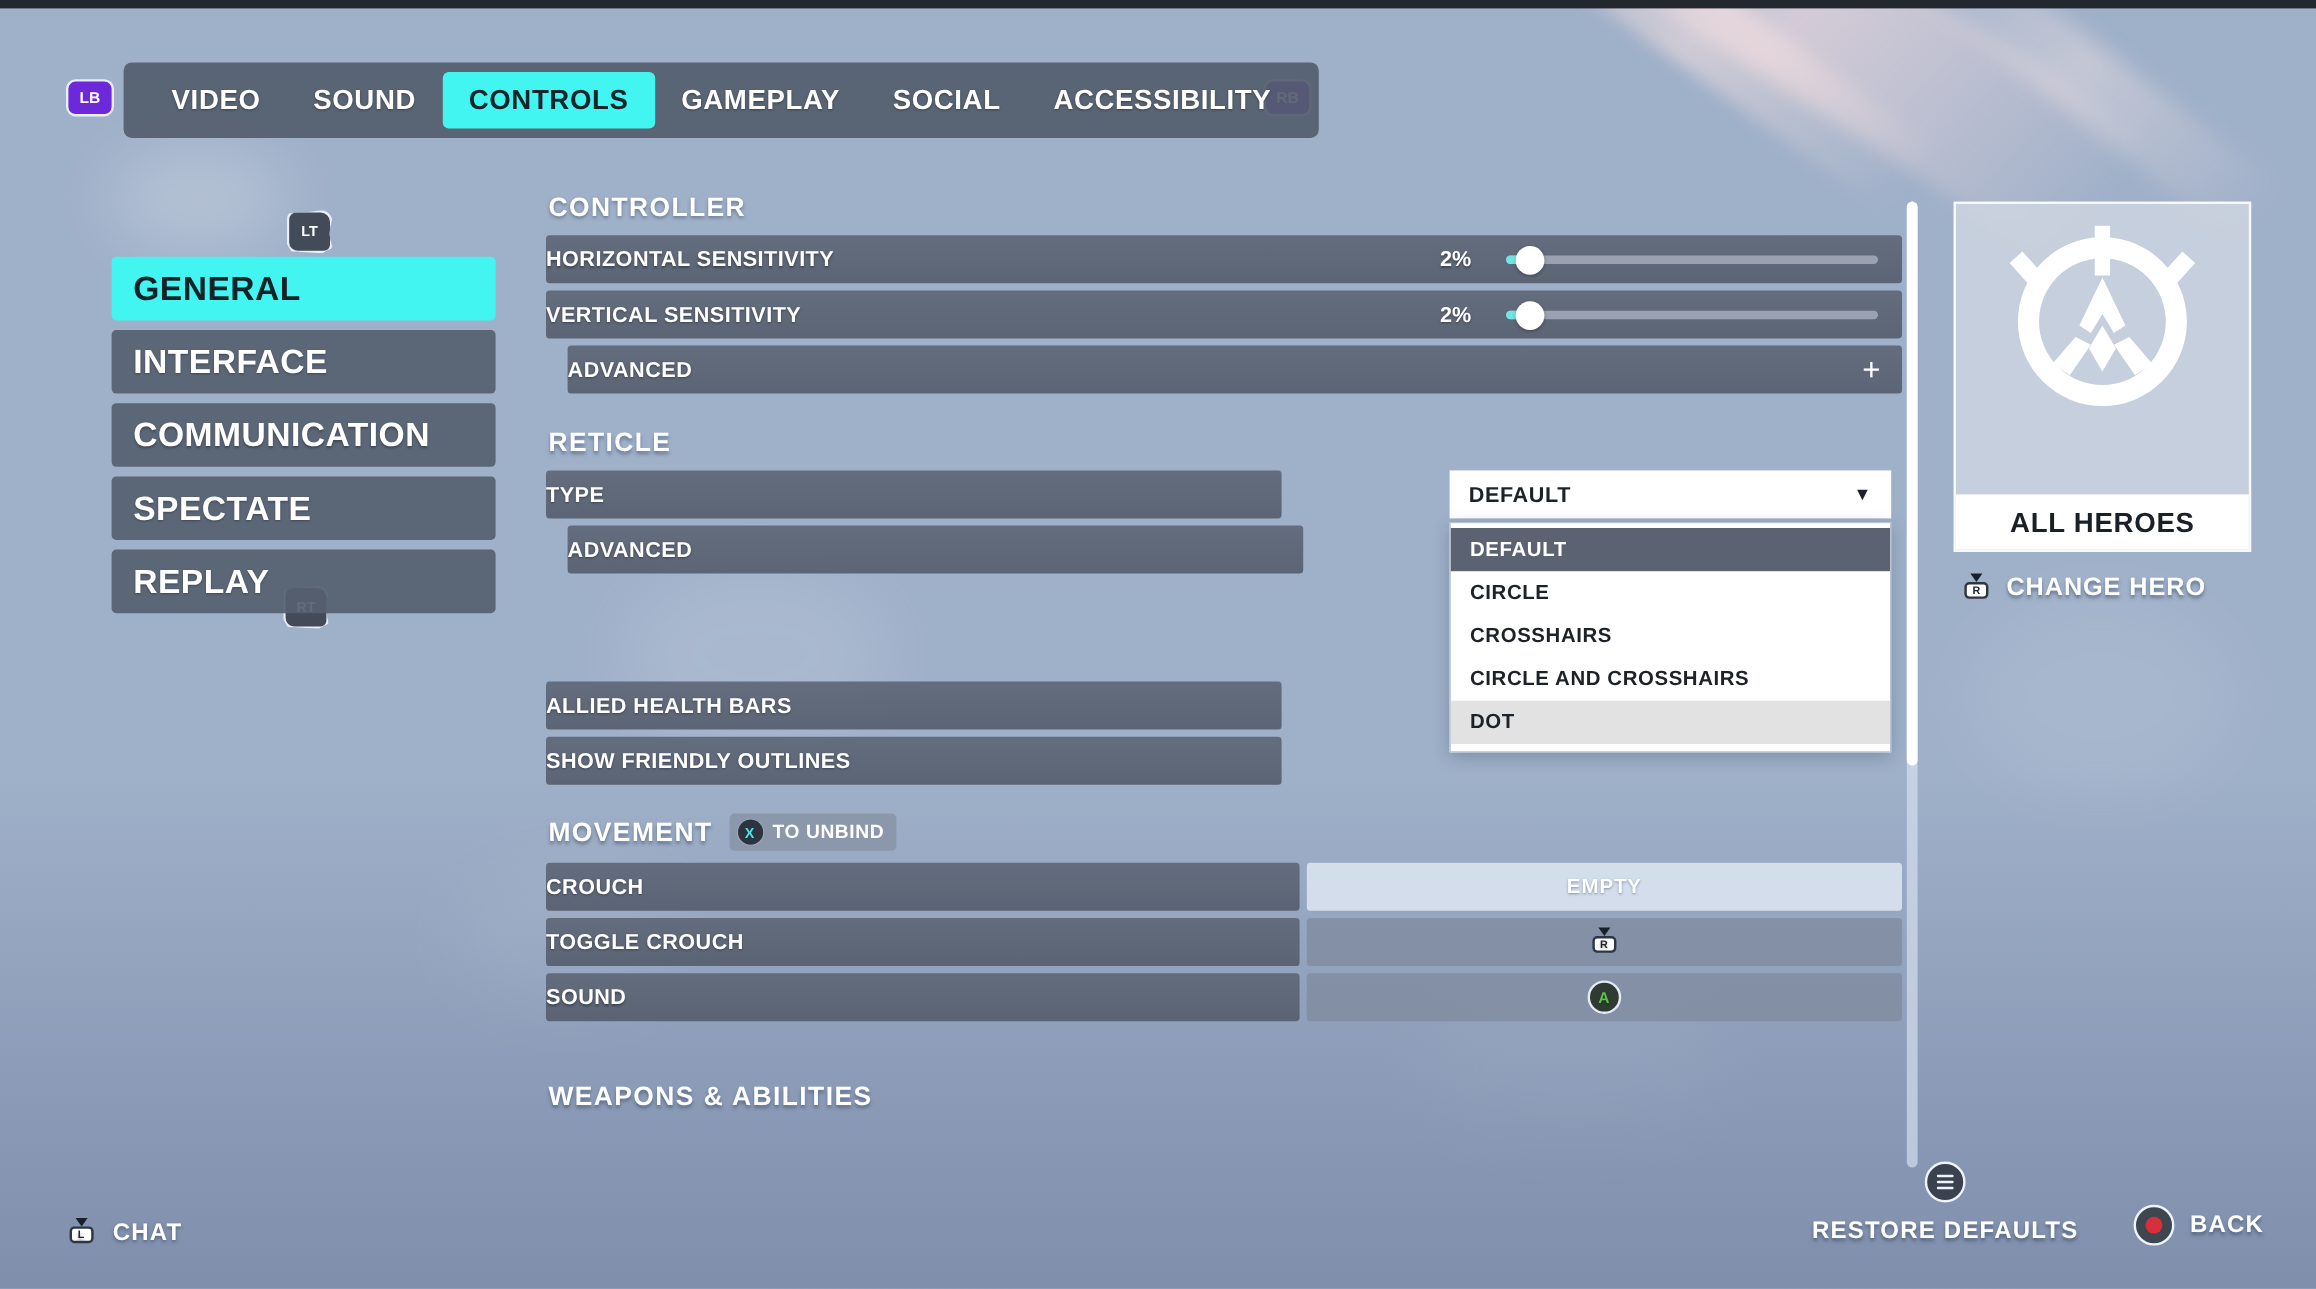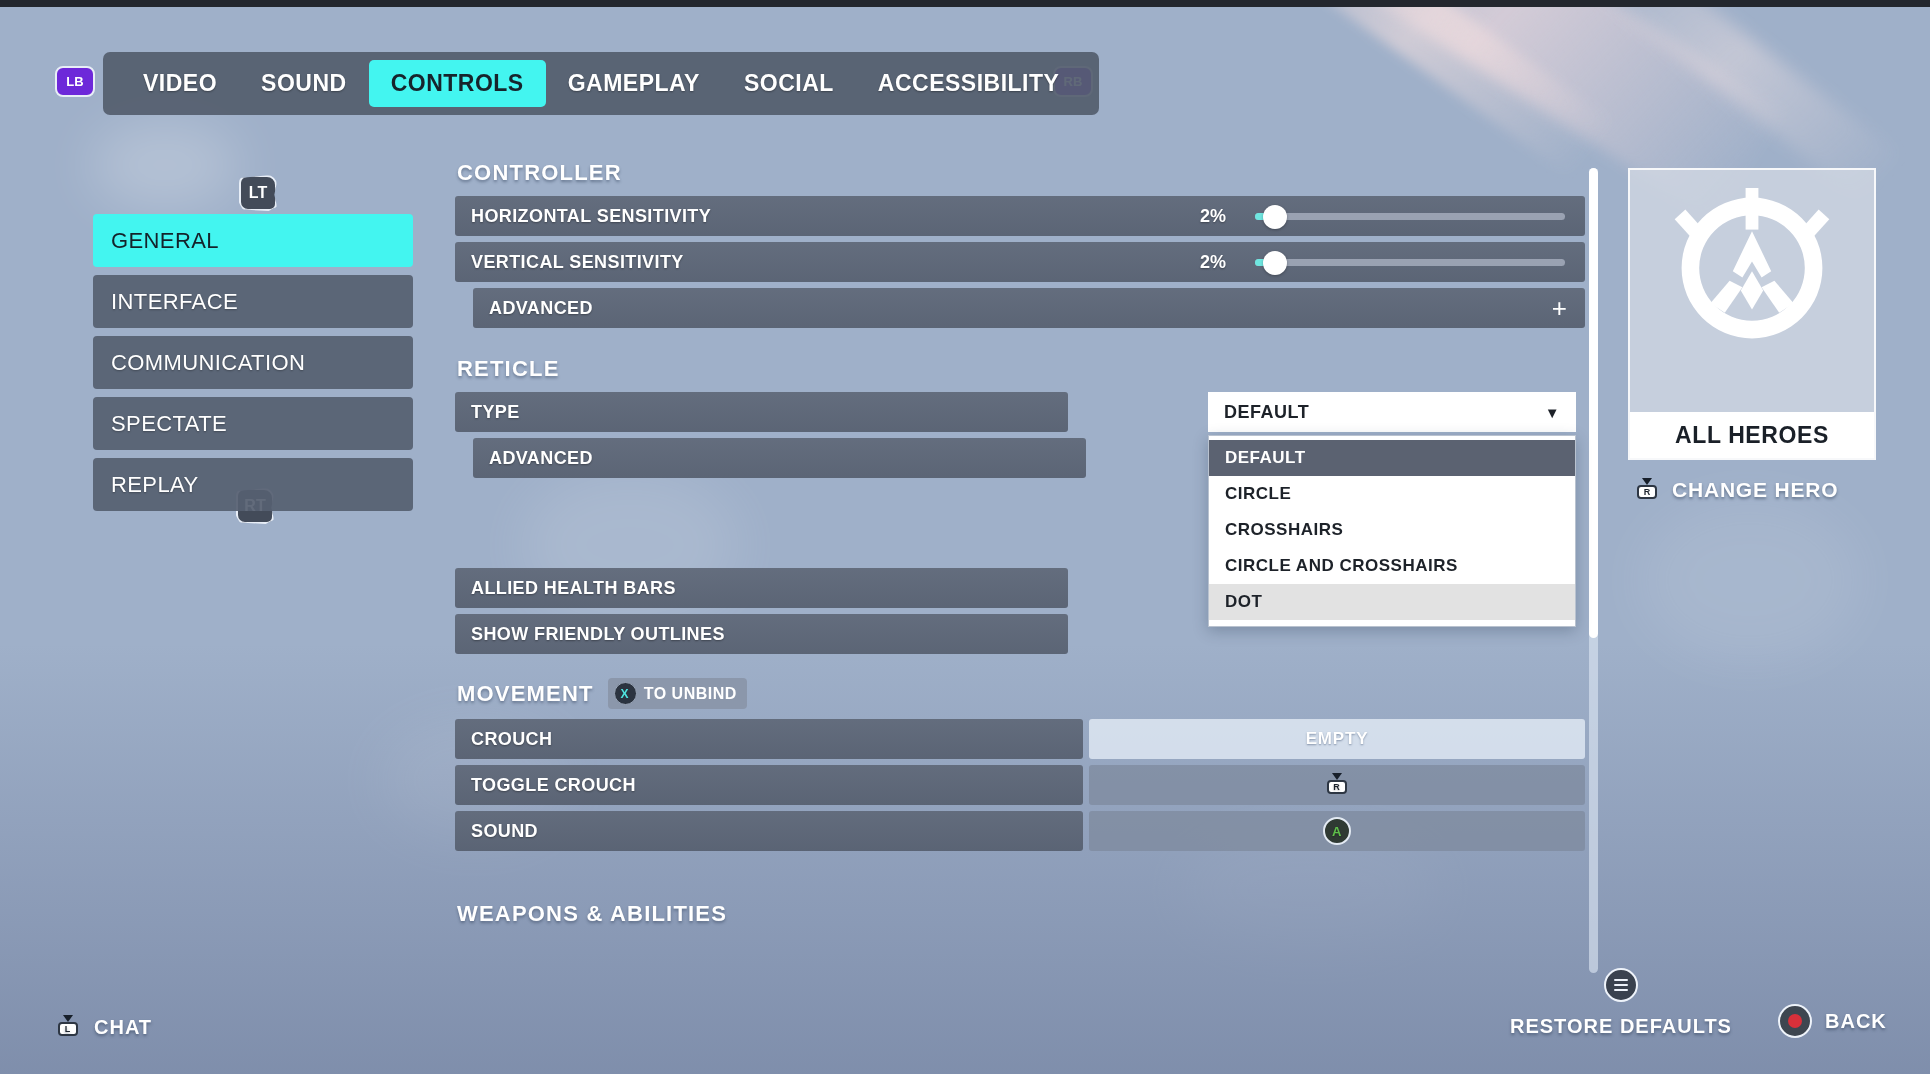--- a/index.html
+++ b/index.html
@@ -47,38 +47,38 @@
   .bumper{position:absolute;top:66px;width:36px;height:27px;border-radius:8px;
     background:#6d28d9;border:2px solid #e8eef7;display:flex;align-items:center;justify-content:center;
     font-size:13px;font-weight:bold;color:#ffffff;}
   #lb-icon{left:55px;}
   #rb-icon{left:1053px;}
 
   
   #sidebar{position:absolute;left:93px;top:214px;width:320px;}
   .side-item{height:53px;margin-bottom:8px;border-radius:4px;
     background:rgba(86,96,113,0.93);display:flex;align-items:center;padding-left:18px;
-    font-size:22px;font-weight:normal;color:#ffffff;letter-spacing:.4px;
+    font-size:28px;font-weight:bold;color:#ffffff;letter-spacing:.4px;
     text-shadow:0 1px 2px rgba(0,0,0,.3);}
   .side-item.active{background:#43f5f0;color:#14222a;text-shadow:none;}
   .trigger-glyph{position:absolute;width:34px;height:32px;
     background:#434b59;border:2px solid #e8eef7;
     border-radius:8px 10px 7px 9px;display:flex;align-items:center;justify-content:center;
-    font-size:16px;font-weight:bold;color:#fff;
+    font-size:12px;font-weight:bold;color:#fff;
     clip-path:polygon(0% 8%,88% 0%,100% 18%,93% 55%,100% 88%,78% 100%,10% 96%,0% 78%);}
   #lt-icon{left:239px;top:175px;}
   #rt-icon{left:236px;top:488px;}
 
   
   #main{position:absolute;left:455px;top:160px;width:1130px;height:830px;overflow:hidden;}
   .sec-title{font-size:22px;font-weight:bold;color:#ffffff;letter-spacing:1.2px;
     text-shadow:0 2px 3px rgba(40,55,80,.45);margin:0 0 10px 2px;display:flex;align-items:center;gap:14px;}
   .row{height:40px;border-radius:3px;display:flex;align-items:center;margin-bottom:6px;
     background:linear-gradient(180deg,rgba(95,104,120,0.93),rgba(86,95,111,0.93));}
-  .row-label{font-size:18px;font-weight:bold;color:#ffffff;letter-spacing:.4px;padding-left:16px;
+  .row-label{font-size:18px;font-weight:bold;color:#ffffff;letter-spacing:.4px;
     text-shadow:0 1px 2px rgba(0,0,0,.35);}
   .row.indent{margin-left:18px;width:calc(100% - 18px);}
   .plus{margin-left:auto;padding-right:18px;font-size:26px;color:#fff;font-weight:300;line-height:1;}
 
   .slider-row{position:relative;}
   .sld-val{position:absolute;left:745px;font-size:18px;font-weight:bold;color:#fff;
     text-shadow:0 1px 2px rgba(0,0,0,.35);}
   .sld-track{position:absolute;left:800px;right:20px;height:7px;border-radius:4px;
     background:rgba(173,182,198,0.75);}
   .sld-fill{position:absolute;left:0;top:0;height:7px;border-radius:4px;background:#6fe6e0;}

